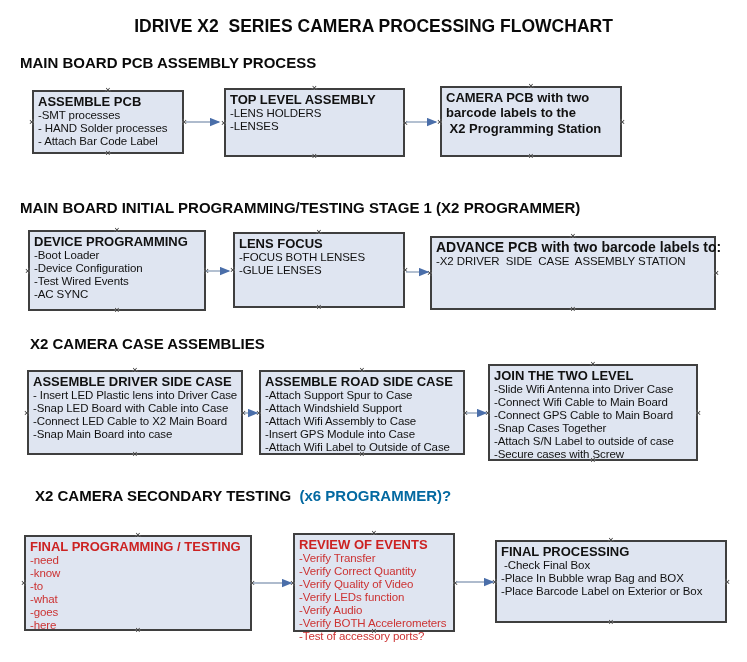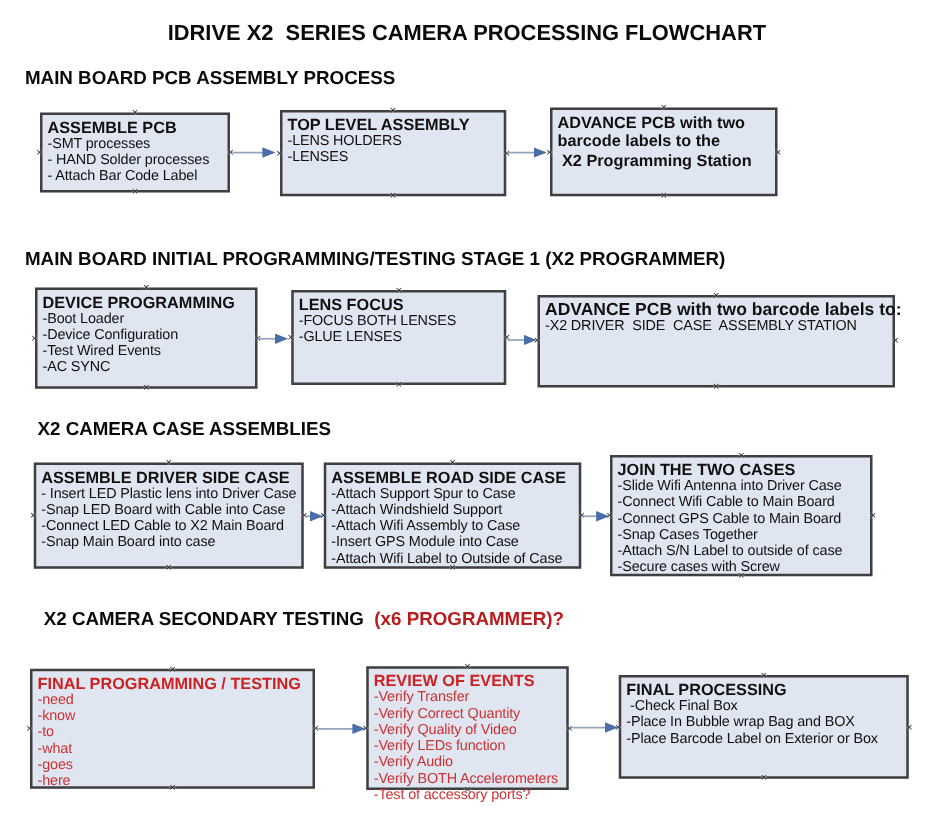--- a/index.html
+++ b/index.html
@@ -9,21 +9,21 @@
   }
   .main-title{
     position:absolute;top:16px;left:0;width:100%;text-align:center;
     font-size:17.5px;font-weight:bold;white-space:pre;color:#0a0a0a;
   }
   .sec-heading{position:absolute;font-size:15px;font-weight:bold;white-space:pre;color:#0a0a0a;text-align:right;}
   .sh-1{left:20px;top:54px;}
   .sh-2{left:20px;top:199px;}
   .sh-3{left:30px;top:335px;}
   .sh-4{left:35px;top:487px;}
-  .sec-heading .red-part{color:#b91c1c;}
+  .sec-heading .red-part{color:#0369a1;}
 
   .fbox{
     position:absolute;background:#dfe5f1;border:2px solid #3f3f3f;
     box-sizing:border-box;padding:2px 4px 0 4px;
   }
   .box-title{font-size:13px;font-weight:bold;line-height:15px;white-space:pre;}
   .box-title.tight{font-size:14px;}
   .box-item{font-size:11.5px;line-height:13px;white-space:pre;letter-spacing:-0.1px;}
   .bold-items .box-item{font-weight:bold;font-size:13px;line-height:16px;letter-spacing:0;}
   .red-box .box-title{color:#cc2222;}
@@ -79,21 +79,21 @@
     <div class="box-title">TOP LEVEL ASSEMBLY</div>
     <div class="box-item">-LENS HOLDERS</div>
     <div class="box-item">-LENSES</div>
   <span class="h h-t">×</span>
       <span class="h h-b">×</span>
       <span class="h h-l">×</span>
       <span class="h h-r">×</span>
     </div>
 
   <div class="fbox b-c bold-items">
-    <div class="box-title">ADVANCE PCB with two</div>
+    <div class="box-title">CAMERA PCB with two</div>
     <div class="box-item">barcode labels to the</div>
     <div class="box-item"> X2 Programming Station</div>
   <span class="h h-t">×</span>
       <span class="h h-b">×</span>
       <span class="h h-l">×</span>
       <span class="h h-r">×</span>
     </div>
 
   <div class="fbox b-d">
     <div class="box-title">DEVICE PROGRAMMING</div>
@@ -145,21 +145,21 @@
     <div class="box-item">-Attach Wifi Assembly to Case</div>
     <div class="box-item">-Insert GPS Module into Case</div>
     <div class="box-item">-Attach Wifi Label to Outside of Case</div>
   <span class="h h-t">×</span>
       <span class="h h-b">×</span>
       <span class="h h-l">×</span>
       <span class="h h-r">×</span>
     </div>
 
   <div class="fbox b-i">
-    <div class="box-title">JOIN THE TWO CASES</div>
+    <div class="box-title">JOIN THE TWO LEVEL</div>
     <div class="box-item">-Slide Wifi Antenna into Driver Case</div>
     <div class="box-item">-Connect Wifi Cable to Main Board</div>
     <div class="box-item">-Connect GPS Cable to Main Board</div>
     <div class="box-item">-Snap Cases Together</div>
     <div class="box-item">-Attach S/N Label to outside of case</div>
     <div class="box-item">-Secure cases with Screw</div>
   <span class="h h-t">×</span>
       <span class="h h-b">×</span>
       <span class="h h-l">×</span>
       <span class="h h-r">×</span>

